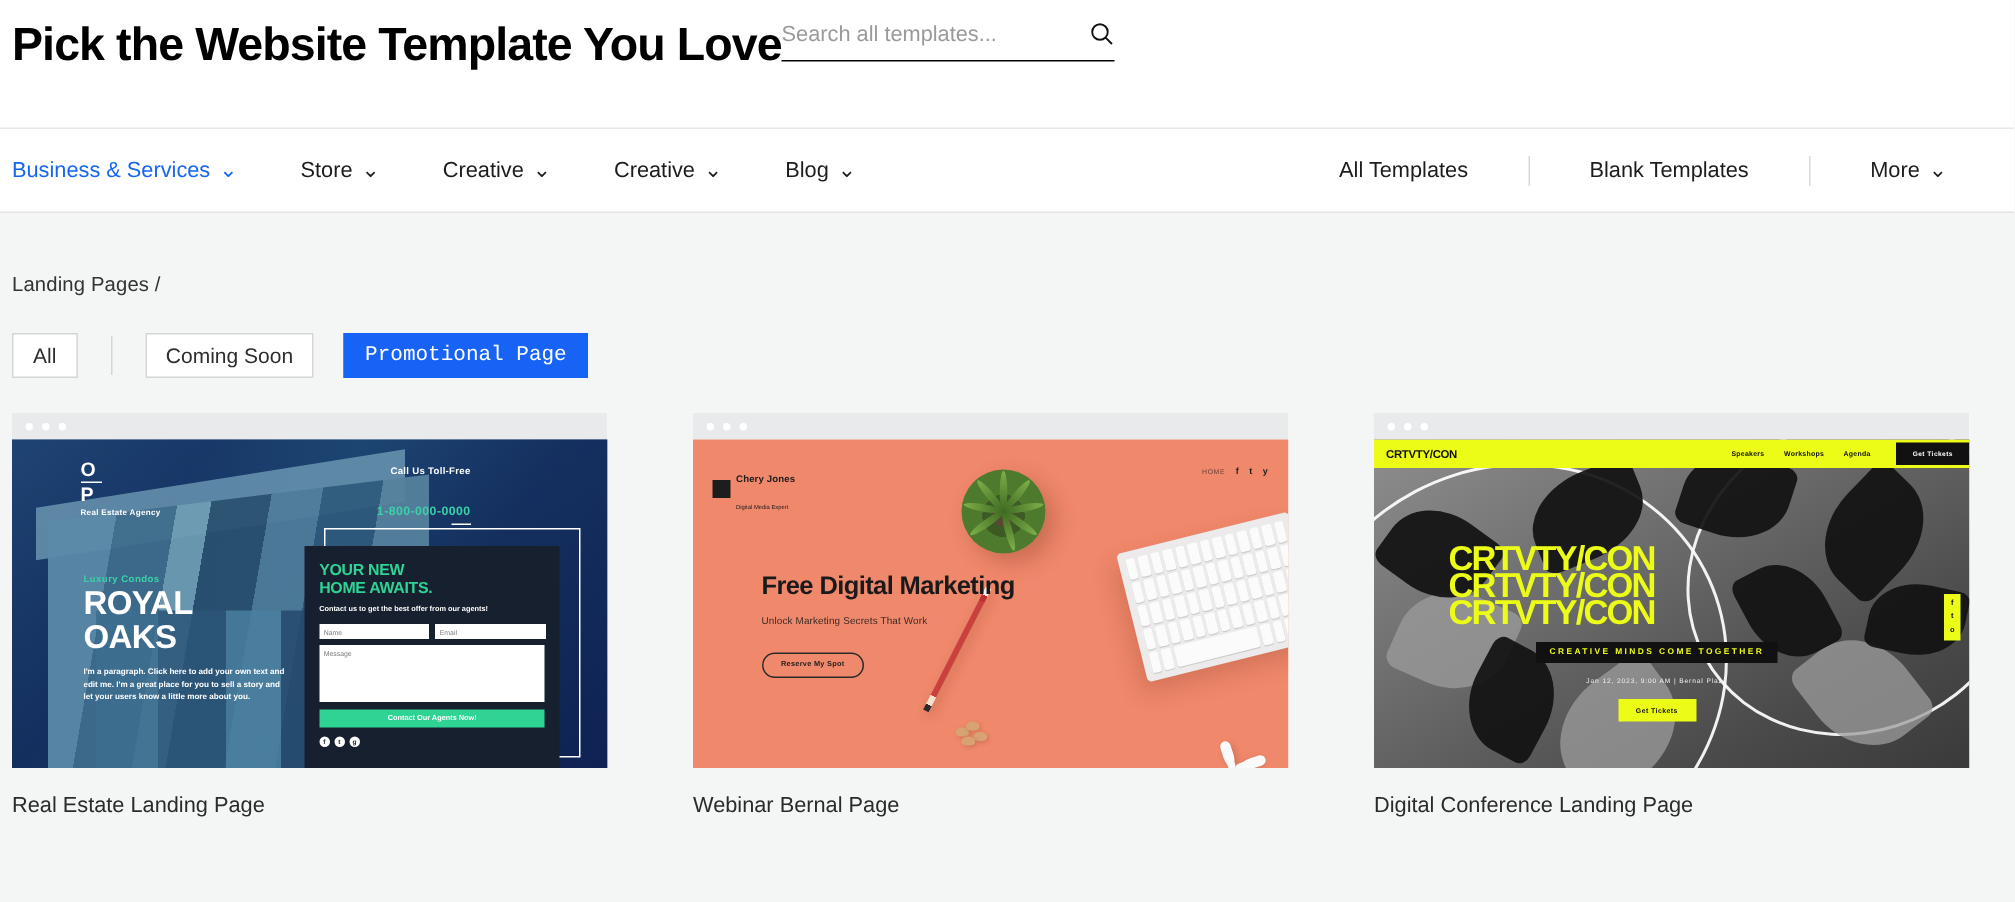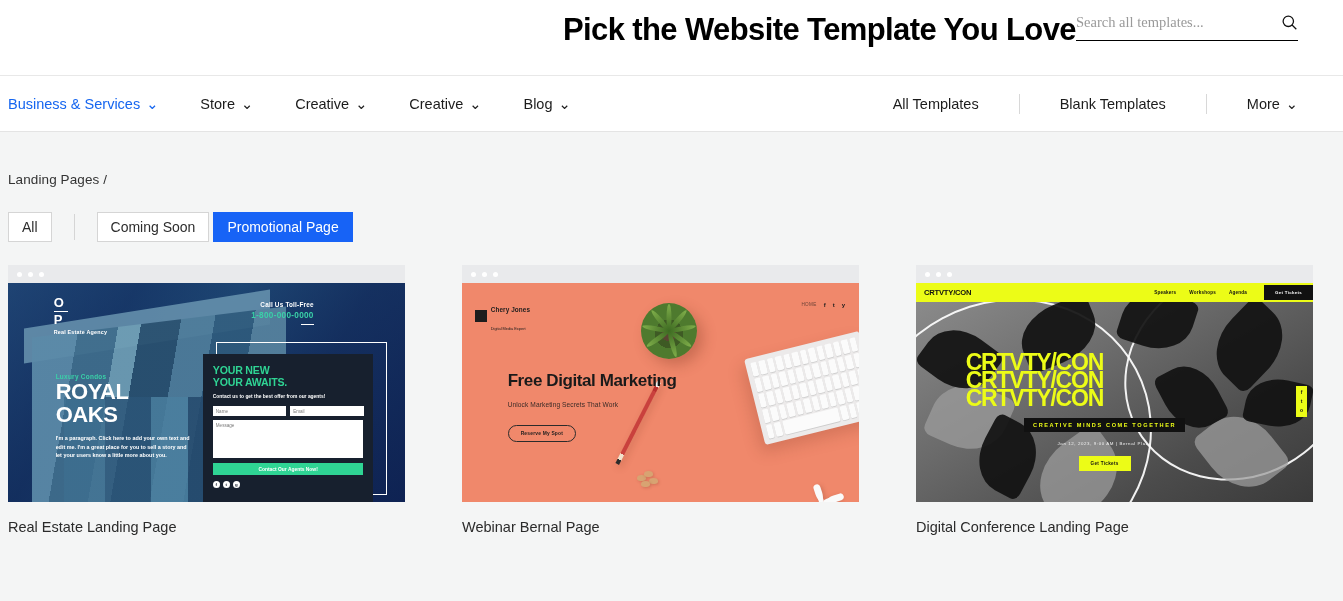--- a/index.html
+++ b/index.html
@@ -5,39 +5,39 @@
   * { box-sizing: border-box; margin: 0; padding: 0; }
   html, body {
     width: 1343px; height: 601px;
     font-family: "Liberation Sans", sans-serif;
     background: #f4f5f5;
     overflow: hidden;
   }
 
   
   .header {
-    height: 76px; background: #ffffff;
-    display: flex; align-items: flex-start; justify-content: flex-end;
+    height: 86px; background: #ffffff;
+    display: flex; align-items: flex-start; justify-content: flex-start;
     padding: 0 0 0 8px;
     border-bottom: 1px solid #e8e8e8;
     position: relative;
   }
   .page-title {
     font-size: 31px; font-weight: bold; color: #000;
     letter-spacing: -0.6px; margin-top: 12px; white-space: nowrap;
   }
   .search-wrap {
     width: 222px; margin-top: 14px; margin-right: 45px;
     border-bottom: 1.5px solid #000;
     display: flex; align-items: center; justify-content: space-between;
     padding-bottom: 9px;
   }
   .search-input {
     border: none; outline: none; background: transparent;
-    font-family: Liberation Serif, serif;
+    font-family: Liberation Sans, sans-serif;
     font-size: 14.5px; color: #8d8d8d; width: 185px;
   }
   .search-input::placeholder { color: #9a9a9a; }
   .search-icon { width: 17px; height: 17px; flex: 0 0 auto; }
 
   
   .navbar {
     height: 56px; background: #fff;
     display: flex; align-items: center; justify-content: space-between;
     border-bottom: 1px solid #e4e4e4;
@@ -67,21 +67,21 @@
     margin-top: 11px; letter-spacing: -.2px;
   }
   .filters { display: flex; align-items: center; margin-top: 25px; }
   .pill {
     font-size: 14px; color: #2d2d2d; background: #fff;
     border: 1px solid #d5d5d5; padding: 7px 13px;
     cursor: pointer; line-height: 1; white-space: nowrap;
   }
   .pill.blue { background: #1763f6; border-color: #1763f6; color: #fff; }
   .pill-div { width: 1px; height: 26px; background: #d5d5d5; margin: 0 22px; }
-  .pill + .pill { margin-left: 4px; }
+  .pill + .pill { margin-left: 20px; font-family: Liberation Mono, monospace; }
 
   
   .grid {
     display: grid; grid-template-columns: 397px 397px 397px;
     column-gap: 57px; margin-top: 23px;
   }
   .card { cursor: pointer; }
   .card-frame {
     width: 397px; height: 237px;
     background: #fff; overflow: hidden; position: relative;
@@ -125,21 +125,21 @@
   }
   .logo1 .op {
     font-size: 13px; font-weight: bold; line-height: 1.0; letter-spacing: .5px;
   }
   .logo1 .op .bar { display: block; width: 14px; height: 1.3px; background: #fff; margin: 1.5px 0; }
   .logo1 .sub { font-size: 5.4px; font-weight: bold; margin-top: 3px; letter-spacing: .2px; }
   .callus {
     position: absolute; right: 23%; top: 8%; text-align: right; color: #fff;
   }
   .callus .l1 { font-size: 6.4px; font-weight: bold; letter-spacing: .2px; }
-  .callus .l2 { font-size: 8.2px; font-weight: bold; color: #3ad1a8; margin-top: 3px; letter-spacing: .3px; }
+  .callus .l2 { font-size: 8.2px; font-weight: bold; color: #3ad1a8; margin-top: 18px; letter-spacing: .3px; }
   .callus .l3 { width: 13px; height: 1.6px; background: #fff; margin: 4px 0 0 auto; }
   .hero1 {
     position: absolute; left: 12%; top: 41%; color: #fff; width: 34%;
   }
   .hero1 .kick { font-size: 6.4px; color: #3ad1a8; font-weight: bold; letter-spacing: .3px; }
   .hero1 .h { font-size: 22px; font-weight: bold; line-height: 1.02; letter-spacing: -.4px; margin-top: 1px; }
   .hero1 .p { font-size: 5.4px; line-height: 1.65; margin-top: 7px; font-weight: 600; }
   .formwrap { position: absolute; right: 4.5%; top: 27%; width: 43%; height: 70%; }
   .formwrap .outline {
     position: absolute; inset: 0; border: 1.6px solid #fff;
@@ -379,21 +379,21 @@
             <div class="kick">Luxury Condos</div>
             <div class="h">ROYAL</div>
             <div class="h">OAKS</div>
             <div class="p">I'm a paragraph. Click here to add your own text and edit me. I'm a great place for you to sell a story and let your users know a little more about you.</div>
           </div>
 
           <div class="formwrap">
             <div class="outline"></div>
             <div class="formbox">
               <div class="t">YOUR NEW</div>
-              <div class="t">YOUR AWAITS.</div>
+              <div class="t">HOME AWAITS.</div>
               <div class="st">Contact us to get the best offer from our agents!</div>
               <div class="frow">
                 <div class="fin">Name</div>
                 <div class="fin">Email</div>
               </div>
               <div class="fta">Message</div>
               <div class="fbtn">Contact Our Agents Now!</div>
               <div class="socials">
                 <span class="soc">f</span>
                 <span class="soc">t</span>

